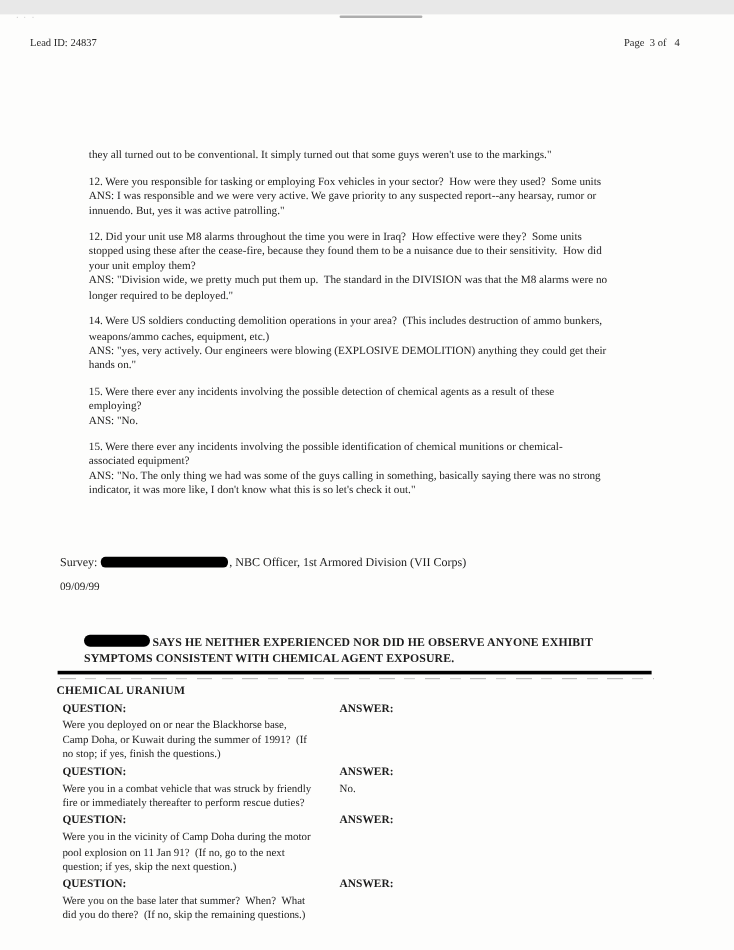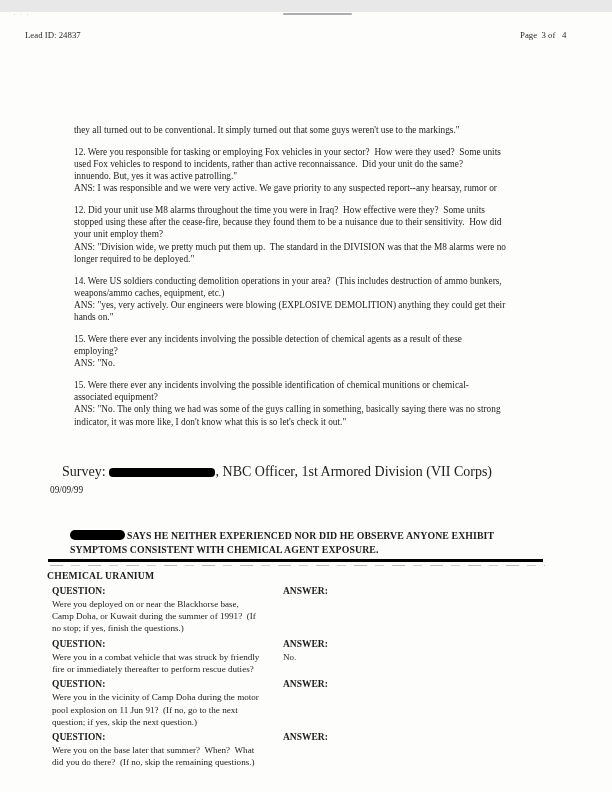--- a/index.html
+++ b/index.html
@@ -16,21 +16,21 @@
   .artifact-topline{position:absolute;left:283px;top:1px;width:69px;height:2px;background:#adadad;border-radius:1px;}
   .artifact-dots{position:absolute;left:14px;top:2px;width:1px;height:1px;background:#d5d5d5;box-shadow:6px 0 #dcdcdc,13px 0 #d8d8d8;}
   
   .hdr-left{position:absolute;left:25px;top:18px;font-size:8.8px;color:#2a2a2a;}
   .hdr-right{position:absolute;left:520px;top:18px;font-size:8.8px;color:#2a2a2a;white-space:pre;}
   
   .body-block{position:absolute;left:50px;top:112px;width:520px;font-size:9.3px;line-height:12.2px;}
   .para{margin:0 0 9.5px 0;padding-left:24px;}
   .ln{white-space:pre;}
   
-  .survey-line{position:absolute;left:62px;top:452px;font-size:14px;white-space:pre;font-family:Liberation Serif, serif;}
+  .survey-line{position:absolute;left:50px;top:452px;font-size:10px;white-space:pre;font-family:Liberation Serif, serif;}
   .date-line{position:absolute;left:50px;top:473px;font-size:9.3px;}
   
   .redact{display:inline-block;background:#000;vertical-align:-1px;border-radius:4px;}
   .redact-name{width:106px;height:9px;margin:0 1px 0 3px;}
   .redact-stmt{width:55px;height:10px;margin-right:2px;border-radius:5px;}
   
   .statement{position:absolute;left:50px;top:517px;width:510px;font-size:9.8px;font-weight:bold;line-height:13.5px;letter-spacing:.1px;}
   .statement .ln{white-space:pre;padding-left:20px;}
   
   .rule{position:absolute;left:48px;top:547px;width:495px;height:3px;background:#000;}
@@ -53,23 +53,22 @@
 
   <div class="hdr-left">Lead ID: 24837</div>
   <div class="hdr-right">Page  3 of   4</div>
 
   <div class="body-block">
     <div class="para">
       <div class="ln">they all turned out to be conventional. It simply turned out that some guys weren't use to the markings."</div>
     </div>
     <div class="para">
       <div class="ln">12. Were you responsible for tasking or employing Fox vehicles in your sector?  How were they used?  Some units</div>
-      <div class="ln">used Fox vehicles to respond to incidents, rather than active reconnaissance.  Did your unit do the same?</div>
+      <div class="ln">ANS: I was responsible and we were very active. We gave priority to any suspected report--any hearsay, rumor or</div>
       <div class="ln">innuendo. But, yes it was active patrolling."</div>
-      <div class="ln">ANS: I was responsible and we were very active. We gave priority to any suspected report--any hearsay, rumor or</div>
     </div>
     <div class="para">
       <div class="ln">12. Did your unit use M8 alarms throughout the time you were in Iraq?  How effective were they?  Some units</div>
       <div class="ln">stopped using these after the cease-fire, because they found them to be a nuisance due to their sensitivity.  How did</div>
       <div class="ln">your unit employ them?</div>
       <div class="ln">ANS: "Division wide, we pretty much put them up.  The standard in the DIVISION was that the M8 alarms were no</div>
       <div class="ln">longer required to be deployed."</div>
     </div>
     <div class="para">
       <div class="ln">14. Were US soldiers conducting demolition operations in your area?  (This includes destruction of ammo bunkers,</div>
@@ -128,21 +127,21 @@
       <div class="acol">
         <div class="qa-label">ANSWER:</div>
         <div class="ln">No.</div>
       </div>
     </div>
 
     <div class="qa-row">
       <div class="qcol">
         <div class="qa-label">QUESTION:</div>
         <div class="ln">Were you in the vicinity of Camp Doha during the motor</div>
-        <div class="ln">pool explosion on 11 Jun 91?  (If no, go to the next</div>
+        <div class="ln">pool explosion on 11 Jan 91?  (If no, go to the next</div>
         <div class="ln">question; if yes, skip the next question.)</div>
       </div>
       <div class="acol">
         <div class="qa-label">ANSWER:</div>
         <div class="ln"></div>
       </div>
     </div>
 
     <div class="qa-row">
       <div class="qcol">

